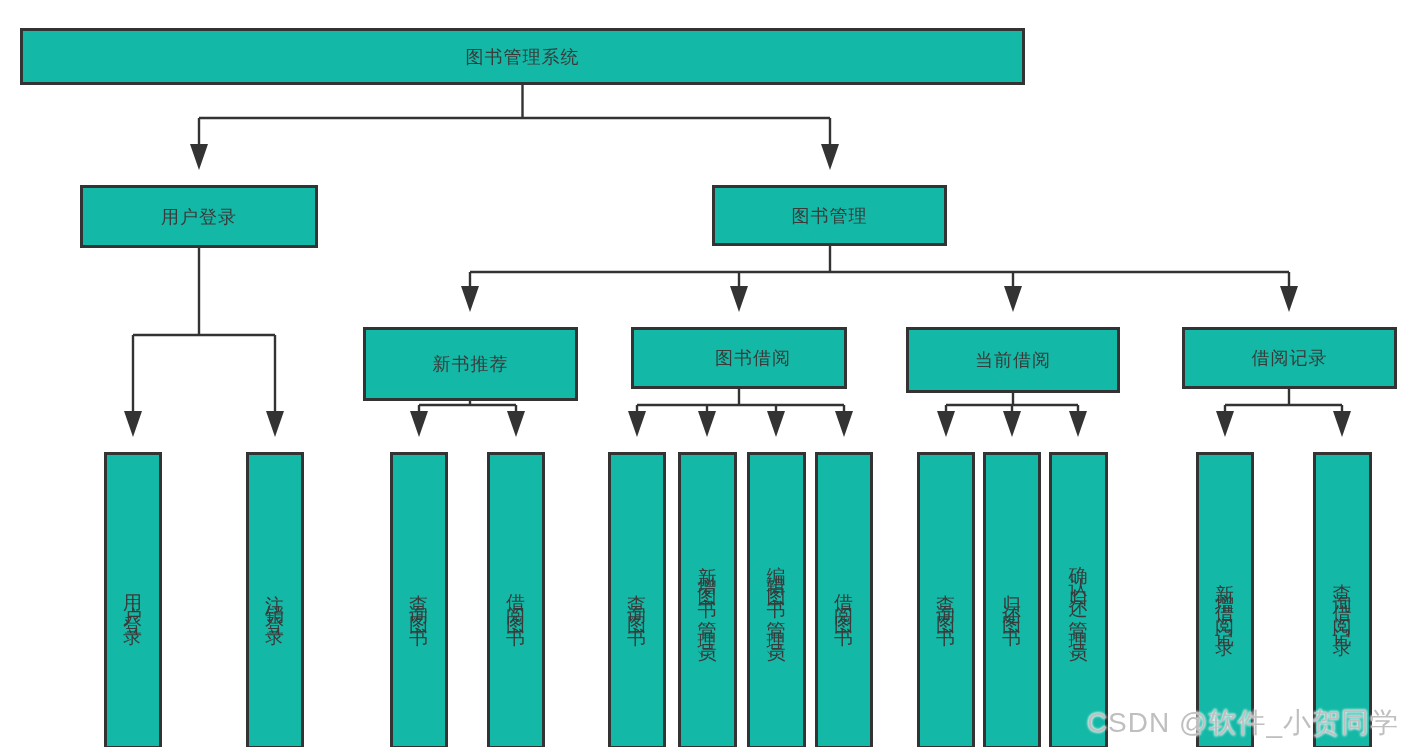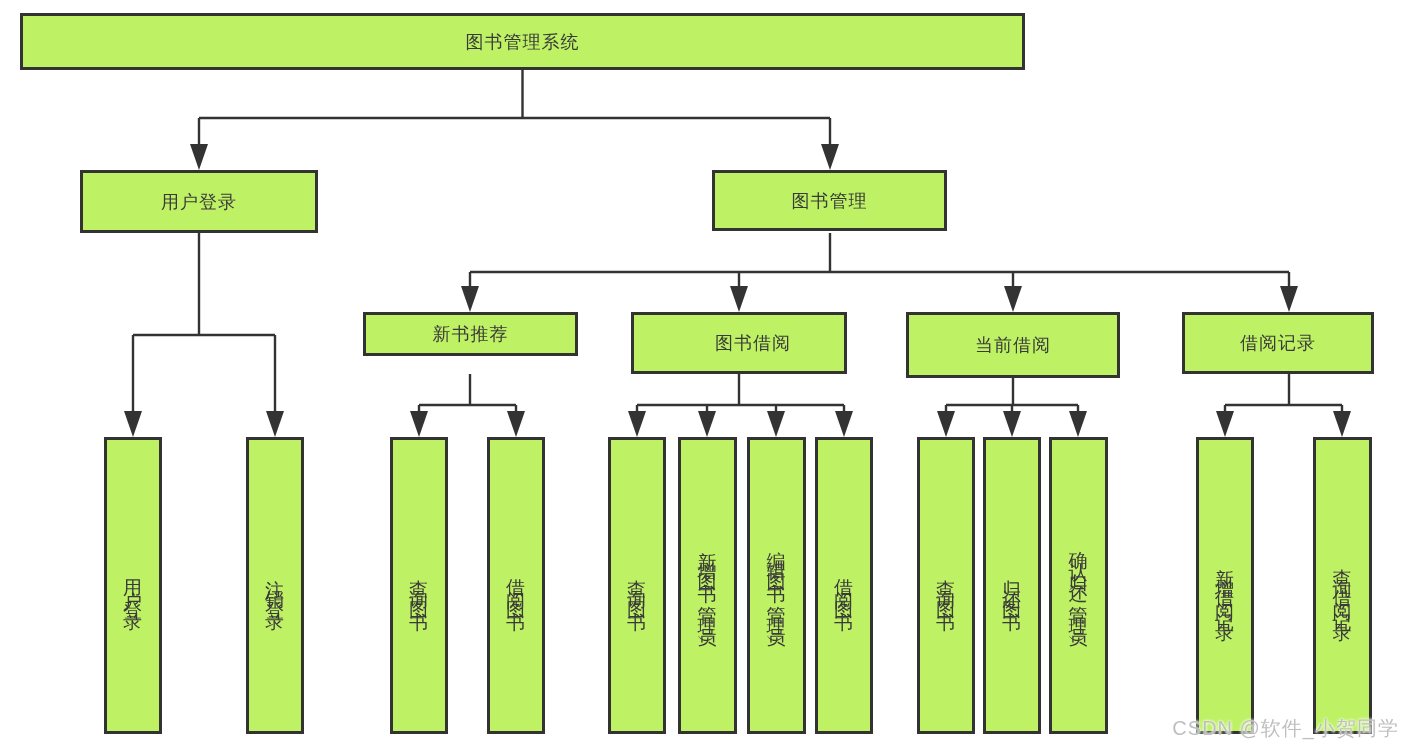--- a/index.html
+++ b/index.html
@@ -2,44 +2,45 @@
 <html><head>
 <meta charset="utf-8">
 <style>
   html,body{margin:0;padding:0;background:#fff;}
   body{font-family:"Liberation Sans","DejaVu Sans",sans-serif;}
   #canvas{position:relative;width:1405px;height:747px;background:#ffffff;overflow:hidden;}
   .node{
     position:absolute;
     box-sizing:border-box;
     border:3px solid #333333;
-    background:#bef264;
+    background:#14b8a6;
     color:#3a3a3a;
     display:flex;
     align-items:center;
     justify-content:center;
     text-align:left;
+    margin-top:15px;
   }
   .h-node{font-size:18px;letter-spacing:1px;}
   .v-node .v-label{
     writing-mode:vertical-rl;
     text-orientation:mixed;
     font-size:19px;
     letter-spacing:11px;
     line-height:1;
     white-space:nowrap;
   }
   #connectors{position:absolute;left:0;top:0;pointer-events:none;}
   #connectors path{stroke:#333333;stroke-width:2.4;fill:none;}
   #connectors polygon{fill:#333333;stroke:none;}
   .watermark{
     position:absolute;
     right:6px;
     bottom:5px;
-    font-size:20px;
+    font-size:28px;
     color:#bfbfbf;
     letter-spacing:1px;
     text-shadow:0 0 3px #ffffff,0 0 3px #ffffff;
     z-index:10;
   }
 </style>
 </head>
 <body>
 
 <div id="canvas">
@@ -95,30 +96,30 @@
     <span>图书管理系统</span>
   </div>
 
   <div class="node h-node" style="left:80px;top:170px;width:238px;height:63px;">
     <span>用户登录</span>
   </div>
   <div class="node h-node" style="left:712px;top:170px;width:235px;height:61px;">
     <span>图书管理</span>
   </div>
 
-  <div class="node h-node" style="left:363px;top:312px;width:215px;height:44px;">
+  <div class="node h-node" style="left:363px;top:312px;width:215px;height:74px;">
     <span>新书推荐</span>
   </div>
   <div class="node h-node" style="left:631px;top:312px;width:216px;height:62px;padding-left:28px;">
     <span>图书借阅</span>
   </div>
   <div class="node h-node" style="left:906px;top:312px;width:214px;height:66px;">
     <span>当前借阅</span>
   </div>
-  <div class="node h-node" style="left:1182px;top:312px;width:192px;height:62px;">
+  <div class="node h-node" style="left:1182px;top:312px;width:215px;height:62px;">
     <span>借阅记录</span>
   </div>
 
   <div class="node v-node" style="left:104px;top:437px;width:58px;height:297px;">
     <span class="v-label">用户登录</span>
   </div>
   <div class="node v-node" style="left:246px;top:437px;width:58px;height:297px;">
     <span class="v-label">注销登录</span>
   </div>
 

